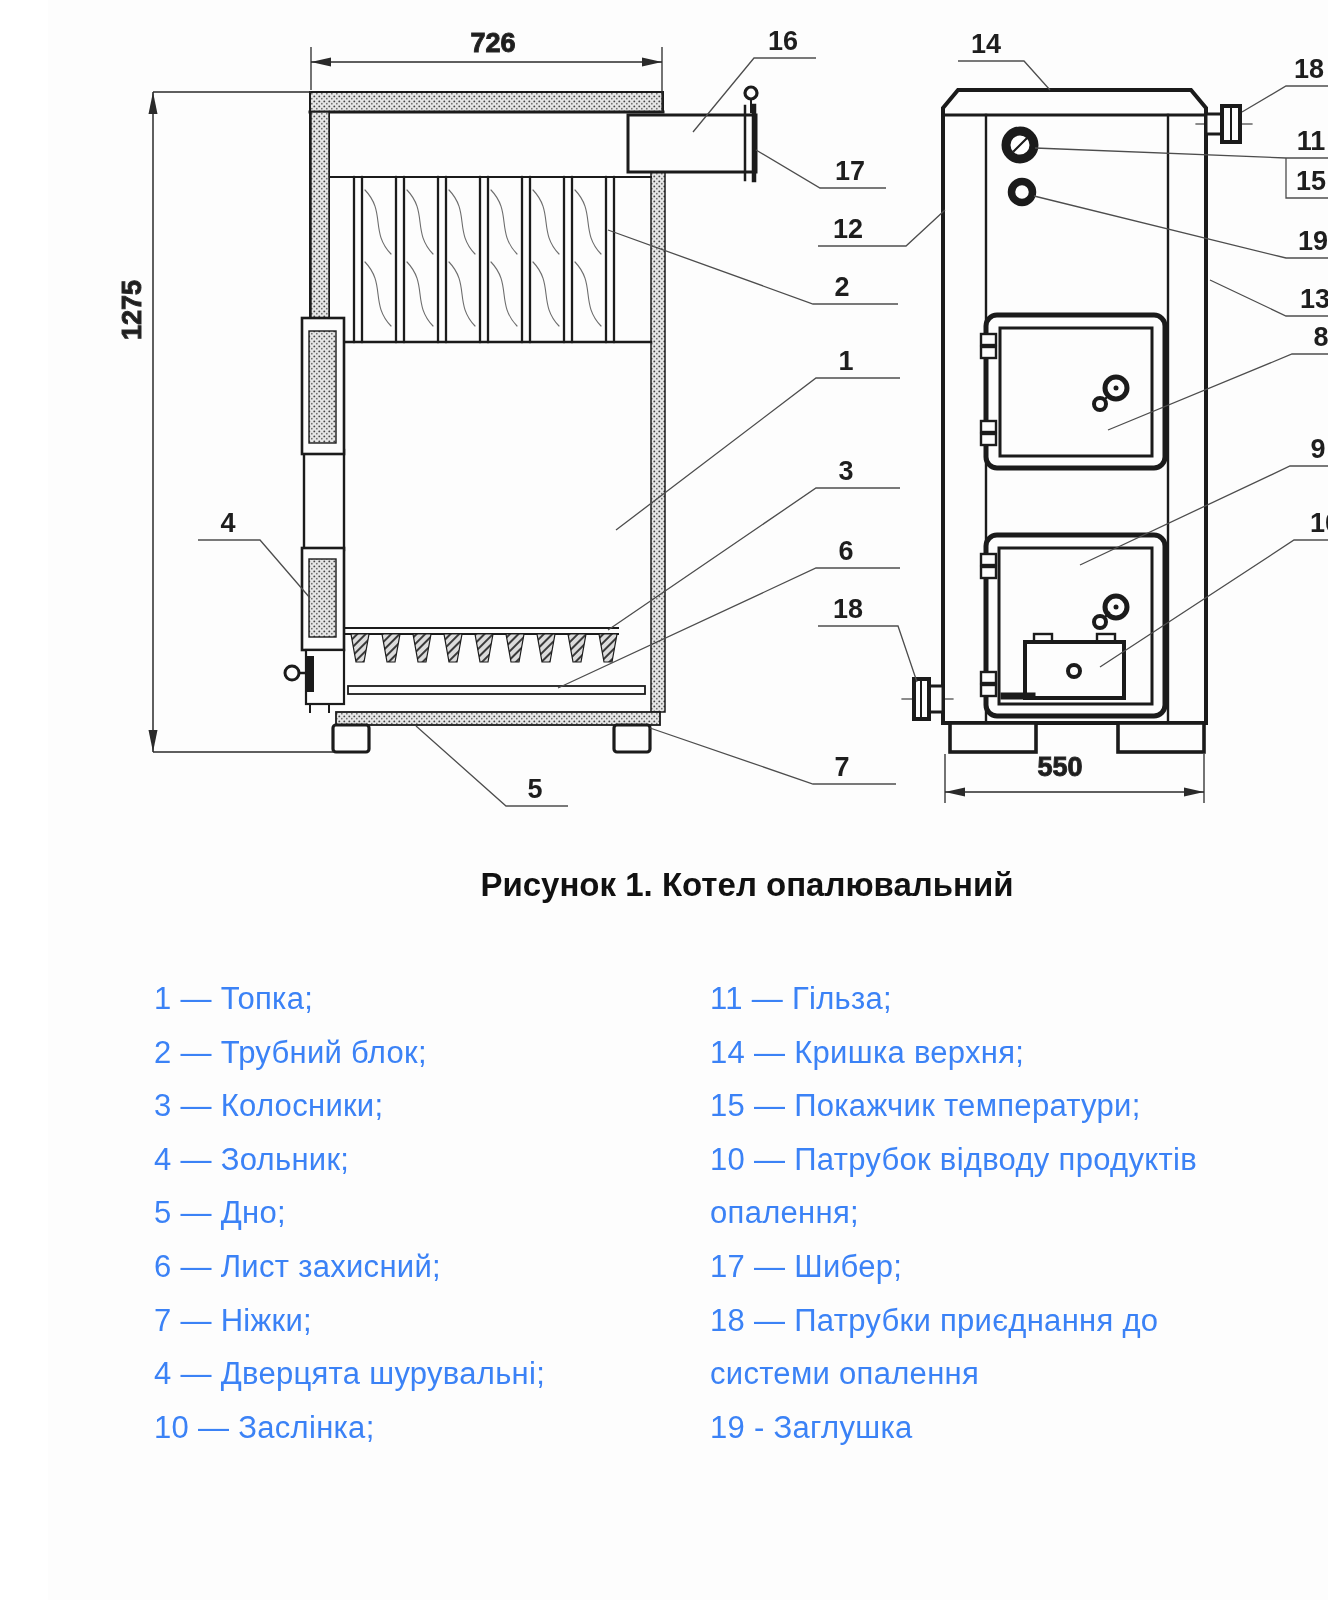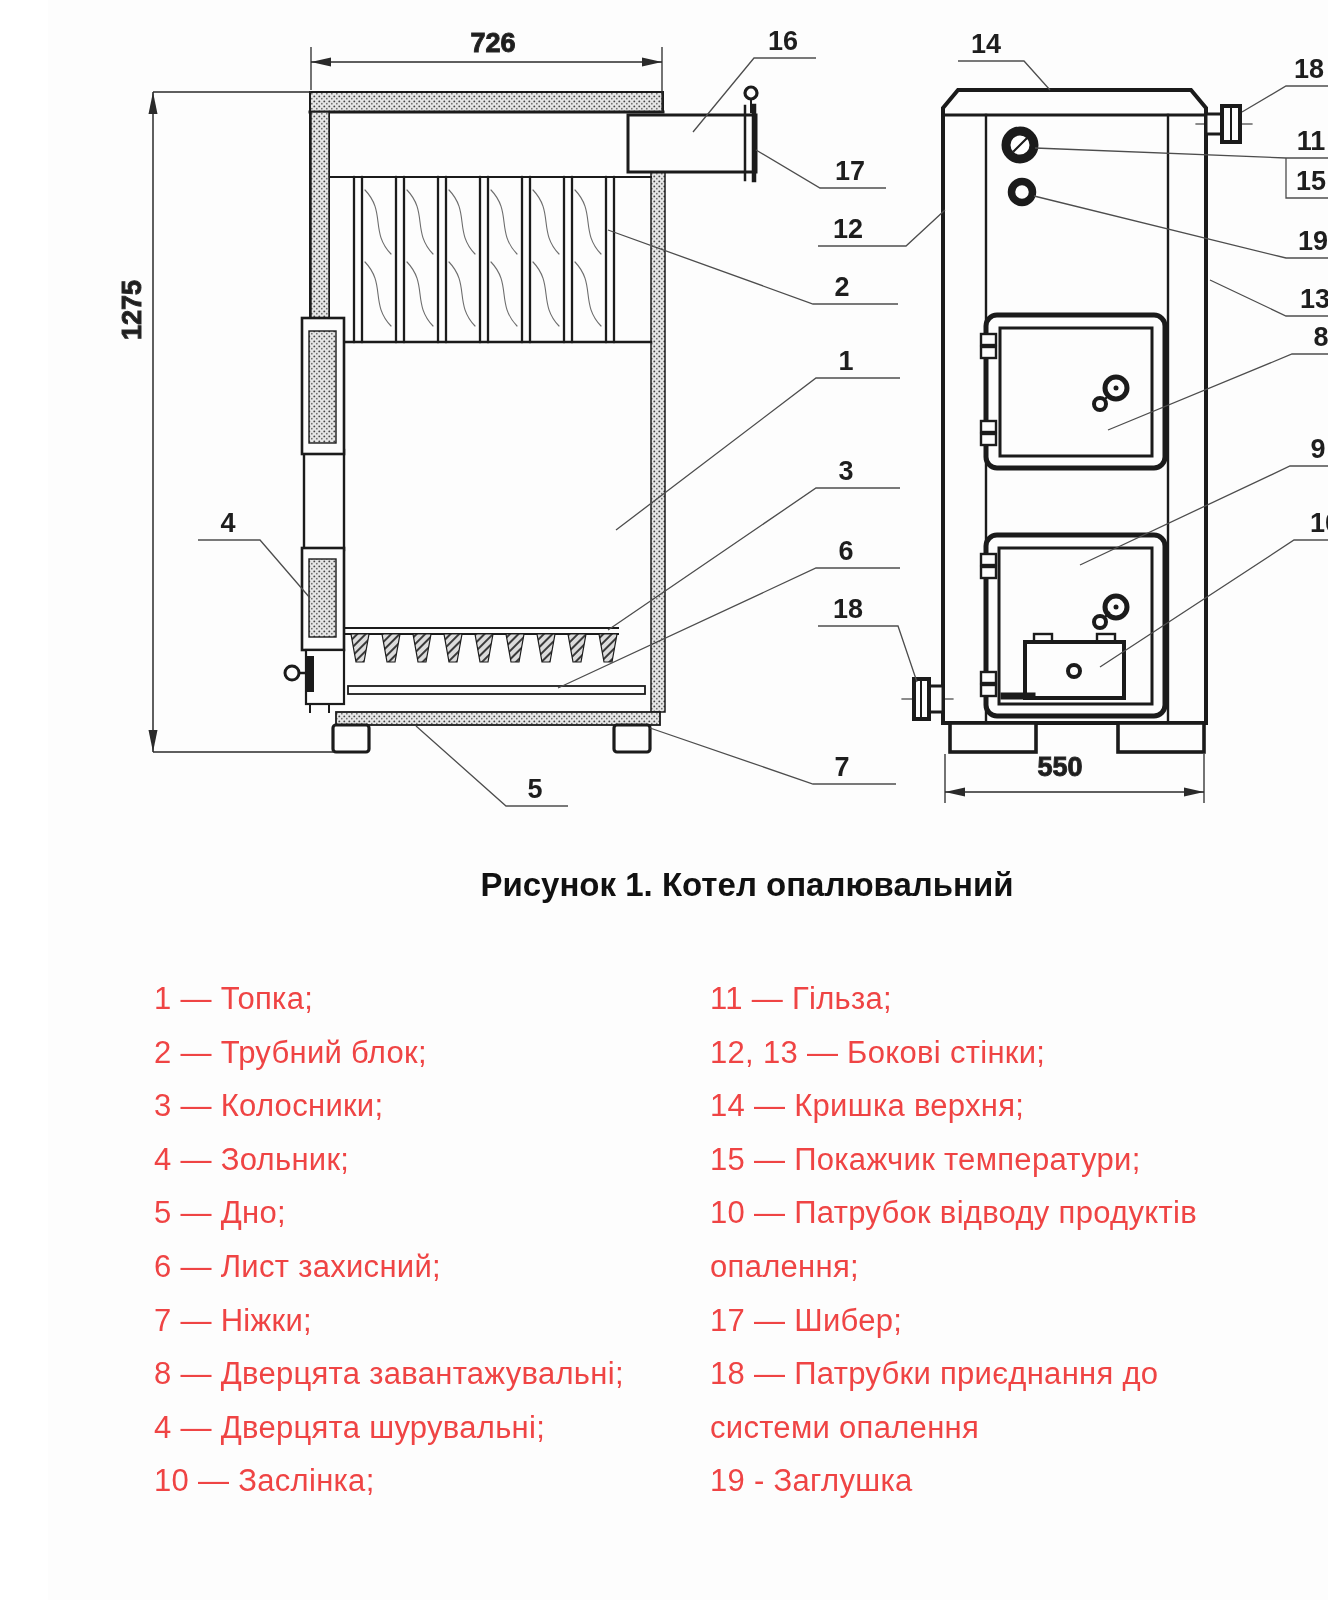--- a/index.html
+++ b/index.html
@@ -15,21 +15,21 @@
   .title {
     position:absolute; left:0; top:866px; width:1328px;
     text-align:center; padding-left:70px; box-sizing:border-box;
     font-size:33px; font-weight:700; color:#111;
   }
   .legend-col { position:absolute; top:972px; }
   .legend-col.left  { left:106px; }
   .legend-col.right { left:662px; }
   .legend-line {
     height:53.6px; line-height:53.6px; font-size:31px;
-    white-space:nowrap; color:#ef4444; letter-spacing:0.3px;
+    white-space:nowrap; color:#3b82f6; letter-spacing:0.3px;
   }
 </style>
 </head>
 <body>
 
 <div class="page">
 
   <svg class="fig" width="1328" height="830" viewBox="0 0 1328 830">
     <defs>
       <pattern id="stip" width="5" height="5" patternUnits="userSpaceOnUse">
@@ -280,28 +280,26 @@
   <div class="title">Рисунок 1. Котел опалювальний</div>
 
   <div class="legend-col left">
     <div class="legend-line">1 — Топка;</div>
     <div class="legend-line">2 — Трубний блок;</div>
     <div class="legend-line">3 — Колосники;</div>
     <div class="legend-line">4 — Зольник;</div>
     <div class="legend-line">5 — Дно;</div>
     <div class="legend-line">6 — Лист захисний;</div>
     <div class="legend-line">7 — Ніжки;</div>
-    <div class="legend-line">8 — Дверцята завантажувальні;</div>
     <div class="legend-line">4 — Дверцята шурувальні;</div>
     <div class="legend-line">10 — Заслінка;</div>
   </div>
 
   <div class="legend-col right">
     <div class="legend-line">11 — Гільза;</div>
-    <div class="legend-line">12, 13 — Бокові стінки;</div>
     <div class="legend-line">14 — Кришка верхня;</div>
     <div class="legend-line">15 — Покажчик температури;</div>
     <div class="legend-line">10 — Патрубок відводу продуктів</div>
     <div class="legend-line">опалення;</div>
     <div class="legend-line">17 — Шибер;</div>
     <div class="legend-line">18 — Патрубки приєднання до</div>
     <div class="legend-line">системи опалення</div>
     <div class="legend-line">19 - Заглушка</div>
   </div>
 

